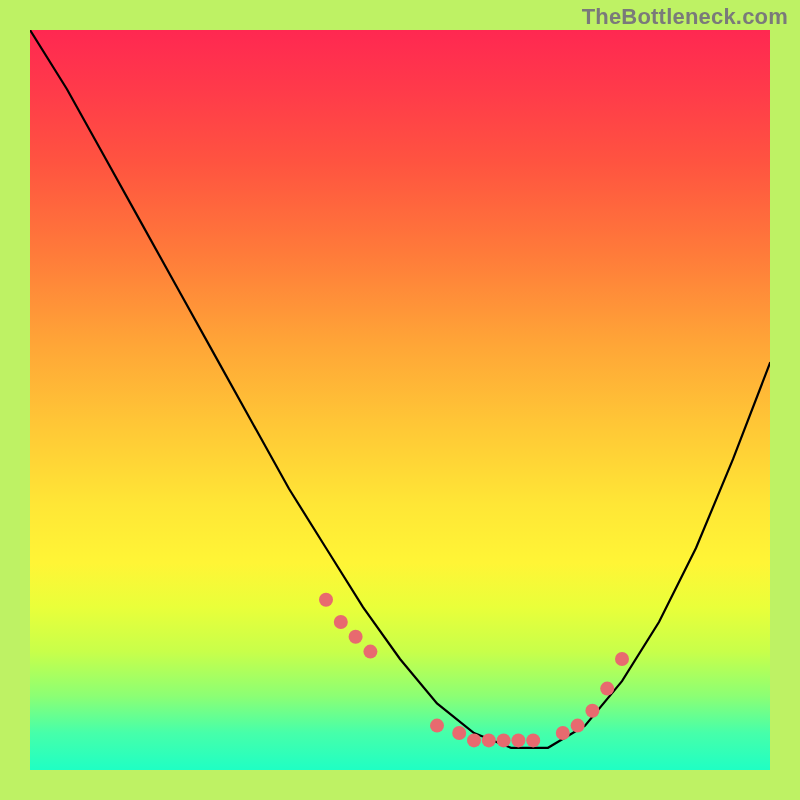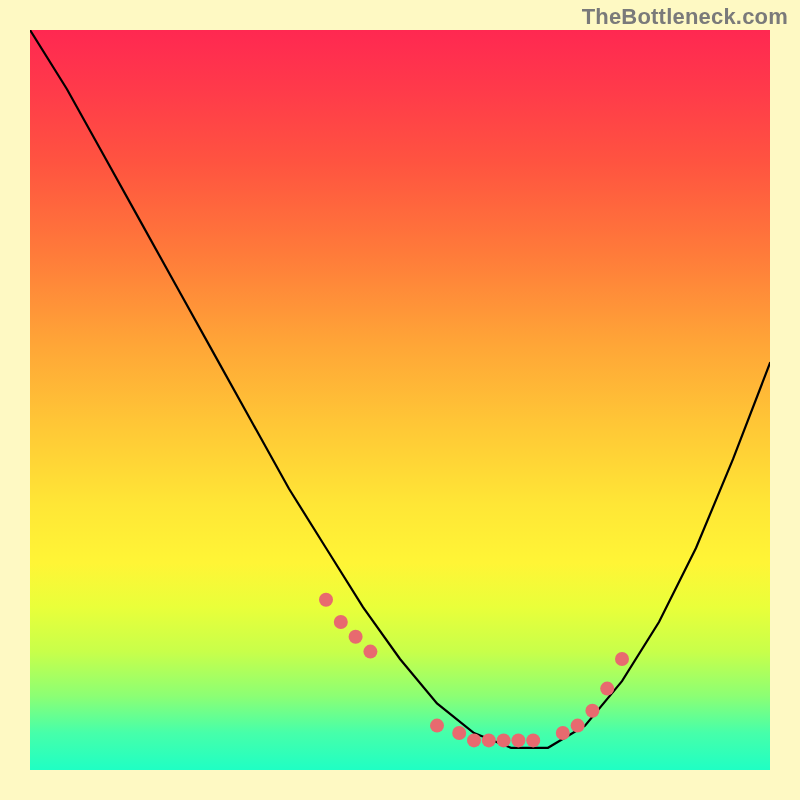--- a/index.html
+++ b/index.html
@@ -1,21 +1,21 @@
 <!DOCTYPE html>
 <html><head>
 <meta charset="utf-8">
 <style>
   * { margin: 0; padding: 0; box-sizing: border-box; }
   html, body { width: 800px; height: 800px; overflow: hidden; background: #000; }
   .frame {
     position: relative;
     width: 800px;
     height: 800px;
-    background: #fef9c3;
+    background: #bef264;
   }
   .watermark {
     position: absolute;
     top: 4px;
     right: 12px;
     font-family: Arial, sans-serif;
     font-size: 22px;
     font-weight: bold;
     color: #7a7a7a;
     letter-spacing: 0.2px;

